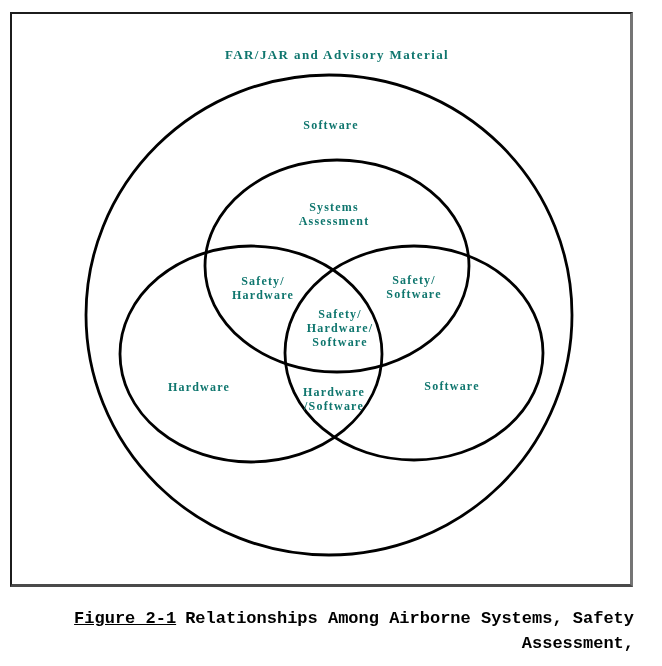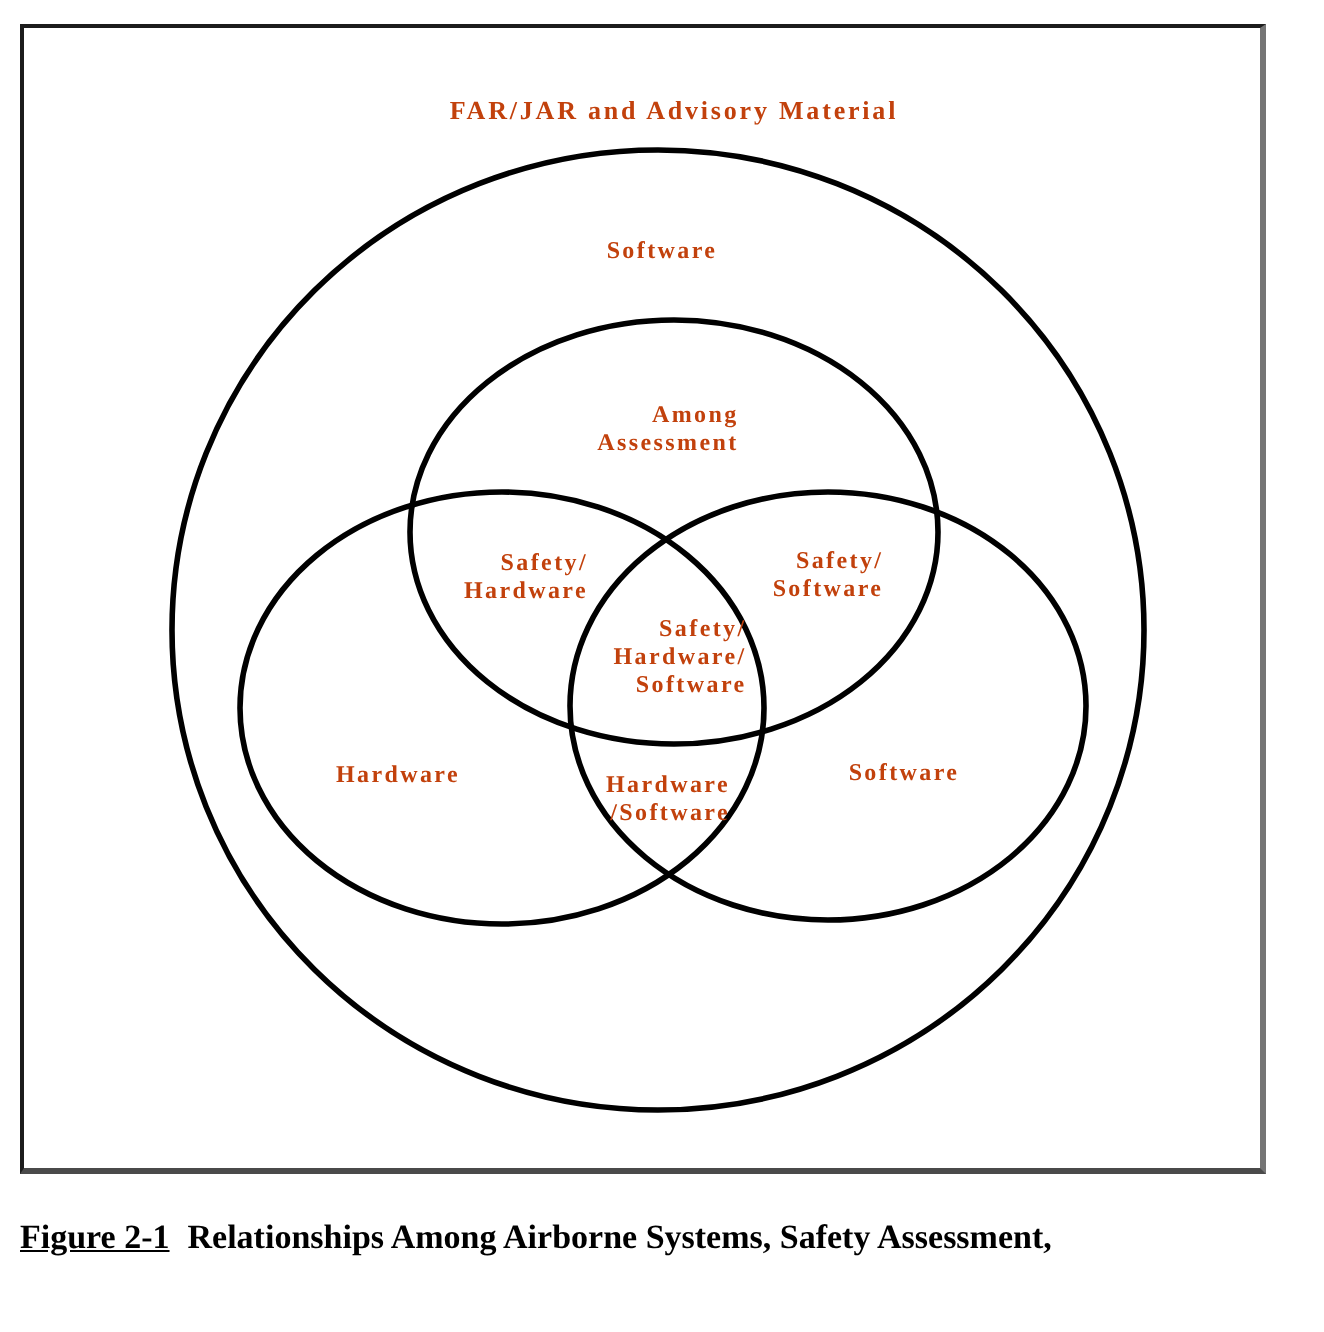--- a/index.html
+++ b/index.html
@@ -31,51 +31,52 @@
     width: 662px;
     height: 600px;
   }
   .venn-svg ellipse {
     fill: none;
     stroke-width: 2.8px;
   }
   .dlabel {
     position: absolute;
     transform: translate(-50%, -50%);
-    text-align: right;
+    text-align: center;
     font-weight: bold;
     font-size: 12px;
     letter-spacing: 1.2px;
     line-height: 1.18;
-    color: #c2410c;
+    color: #0f766e;
     white-space: pre-line;
   }
   .dlabel.big {
     font-size: 13px;
     letter-spacing: 1.4px;
   }
   .lbl-farjar   { left: 325px; top: 41px;  }
   .lbl-systems  { left: 331px; top: 125px; }
   .lbl-sa       { left: 334px; top: 214px; }
   .lbl-sh       { left: 263px; top: 288px; }
   .lbl-ss       { left: 414px; top: 287px; }
   .lbl-shs      { left: 340px; top: 328px; }
   .lbl-hw       { left: 199px; top: 387px; }
   .lbl-sw       { left: 452px; top: 386px; }
   .lbl-hwsw     { left: 334px; top: 399px; }
   .caption {
     position: absolute;
     left: 10px;
     top: 606px;
     width: 624px;
-    text-align: left;
+    text-align: right;
     font-weight: bold;
     font-size: 17px;
     line-height: 25px;
     color: #000000;
+    font-family: Liberation Mono, monospace;
   }
   .caption .fig-num {
     text-decoration: underline;
     margin-right: 9px;
   }
 </style>
 </head>
 <body>
 
 <div class="frame">
@@ -84,21 +85,21 @@
 
 <svg class="venn-svg" viewBox="0 0 662 600" xmlns="http://www.w3.org/2000/svg">
   <ellipse cx="329" cy="315" rx="243" ry="240" stroke="#000000"></ellipse>
   <ellipse cx="337" cy="266" rx="132" ry="106" stroke="#000000"></ellipse>
   <ellipse cx="251" cy="354" rx="131" ry="108" stroke="#000000"></ellipse>
   <ellipse cx="414" cy="353" rx="129" ry="107" stroke="#000000"></ellipse>
 </svg>
 
 <div class="dlabel lbl-systems">Software</div>
 
-<div class="dlabel lbl-sa">Among
+<div class="dlabel lbl-sa">Systems
 Assessment</div>
 
 <div class="dlabel lbl-sh">Safety/
 Hardware</div>
 
 <div class="dlabel lbl-ss">Safety/
 Software</div>
 
 <div class="dlabel lbl-shs">Safety/
 Hardware/

